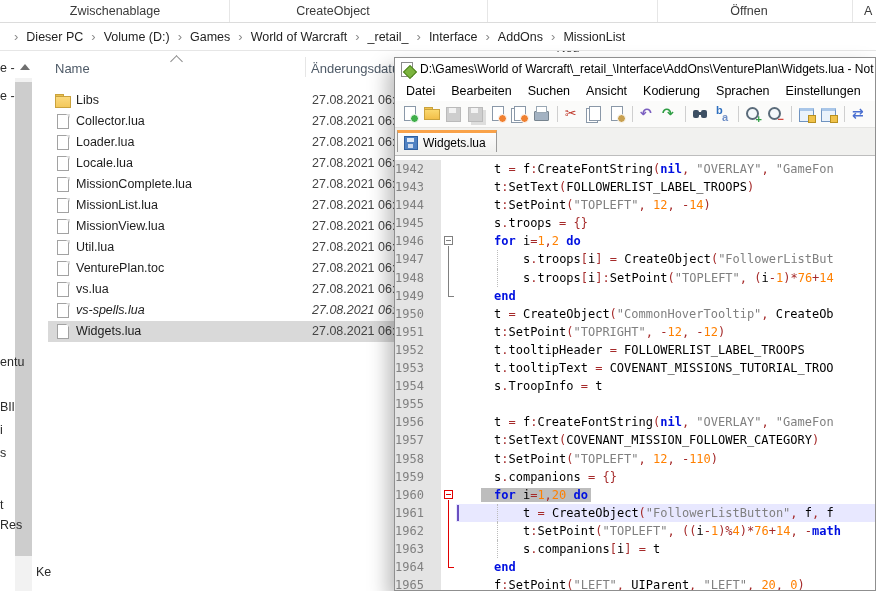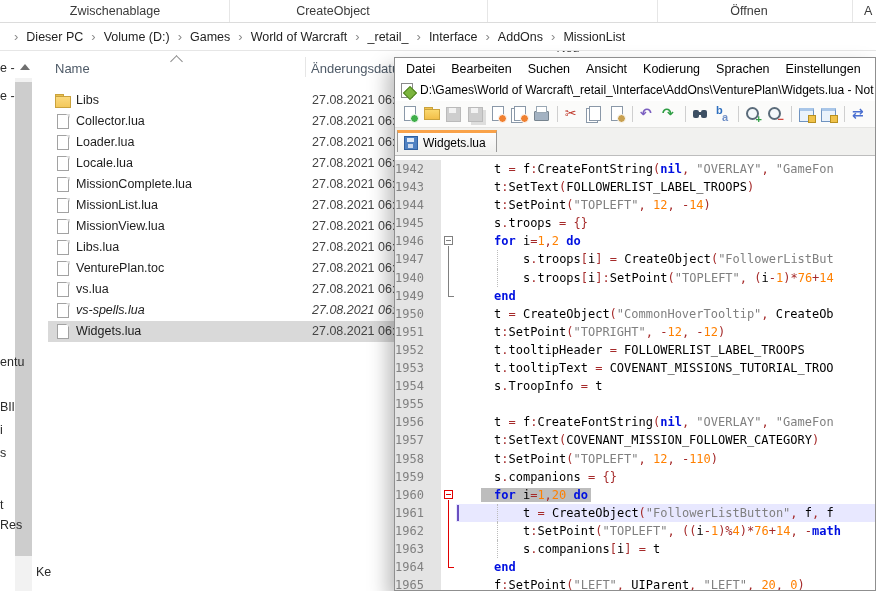--- a/index.html
+++ b/index.html
@@ -190,21 +190,21 @@
       <span class="file-name">MissionList.lua</span>
       <span class="file-date">27.08.2021 06:3</span>
     </div>
     <div class="file-row" style="top: 216px;">
       <span class="fi file"></span>
       <span class="file-name">MissionView.lua</span>
       <span class="file-date">27.08.2021 06:3</span>
     </div>
     <div class="file-row" style="top: 237px;">
       <span class="fi file"></span>
-      <span class="file-name">Libs.lua</span>
+      <span class="file-name">Util.lua</span>
       <span class="file-date">27.08.2021 06:3</span>
     </div>
     <div class="file-row" style="top: 258px;">
       <span class="fi file"></span>
       <span class="file-name">VenturePlan.toc</span>
       <span class="file-date">27.08.2021 06:3</span>
     </div>
     <div class="file-row" style="top: 279px;">
       <span class="fi file"></span>
       <span class="file-name">vs.lua</span>
@@ -225,34 +225,34 @@
 <div class="tree-frag" style="top: 61px;">e -</div>
 <div class="tree-frag" style="top: 89px;">e -</div>
 <div class="tree-frag" style="top: 355px;">entu</div>
 <div class="tree-frag" style="top: 400px;">BIl</div>
 <div class="tree-frag" style="top: 423px;">i</div>
 <div class="tree-frag" style="top: 446px;">s</div>
 <div class="tree-frag" style="top: 498px;">t</div>
 <div class="tree-frag" style="top: 518px;">Res</div>
 <div class="tree-frag" style="top: 565px; margin-left: 36px;">Ke</div>
 <div id="npp">
+  <div id="npp-title">
+    <span id="npp-icon"></span>
+    <span>D:\Games\World of Warcraft\_retail_\Interface\AddOns\VenturePlan\Widgets.lua - Not</span>
+  </div>
   <div id="npp-menu">
       <span class="menu-item">Datei</span>
       <span class="menu-item">Bearbeiten</span>
       <span class="menu-item">Suchen</span>
       <span class="menu-item">Ansicht</span>
       <span class="menu-item">Kodierung</span>
       <span class="menu-item">Sprachen</span>
       <span class="menu-item">Einstellungen</span>
       <span class="menu-item">Werkzeu</span>
     </div>
-  <div id="npp-title">
-    <span id="npp-icon"></span>
-    <span>D:\Games\World of Warcraft\_retail_\Interface\AddOns\VenturePlan\Widgets.lua - Not</span>
-  </div>
   <div id="npp-toolbar">
       <span class="tb tb-page acc" style="--a: #3fae49;"></span>
       <span class="tb tb-folder"></span>
       <span class="tb tb-floppy dis"></span>
       <span class="tb tb-floppy dbl dis"></span>
       <span class="tb tb-page acc" style="--a: #f08030;"></span>
       <span class="tb tb-page acc dbl" style="--a: #f08030;"></span>
       <span class="tb tb-printer"></span>
       <span class="tbsep"></span>
       <span class="tb tb-glyph" data-glyph="✂" style="--a: #c0392b;"></span>
@@ -309,21 +309,21 @@
         <span class="ct ind1"><span class="tk">for </span><span class="tt">i</span><span class="to">=</span><span class="tn">1</span><span class="to">,</span><span class="tn">2</span><span class="tt"> </span><span class="tk">do</span></span>
       </div>
       <div class="cl">
         <span class="ln">1947</span>
         <span class="fm">
           <span class="stem full"></span>
         </span>
         <span class="ct ind2"><span class="tt">s</span><span class="to">.</span><span class="tt">troops</span><span class="to">[</span><span class="tt">i</span><span class="to">] = </span><span class="tt">CreateObject</span><span class="to">(</span><span class="ts">"FollowerListBut</span></span>
       </div>
       <div class="cl">
-        <span class="ln">1940</span>
+        <span class="ln">1948</span>
         <span class="fm">
           <span class="stem full"></span>
         </span>
         <span class="ct ind2"><span class="tt">s</span><span class="to">.</span><span class="tt">troops</span><span class="to">[</span><span class="tt">i</span><span class="to">]:</span><span class="tt">SetPoint</span><span class="to">(</span><span class="ts">"TOPLEFT"</span><span class="to">, (</span><span class="tt">i</span><span class="to">-</span><span class="tn">1</span><span class="to">)*</span><span class="tn">76</span><span class="to">+</span><span class="tn">14</span></span>
       </div>
       <div class="cl">
         <span class="ln">1949</span>
         <span class="fm">
           <span class="stem half"></span>
           <span class="harm"></span>

